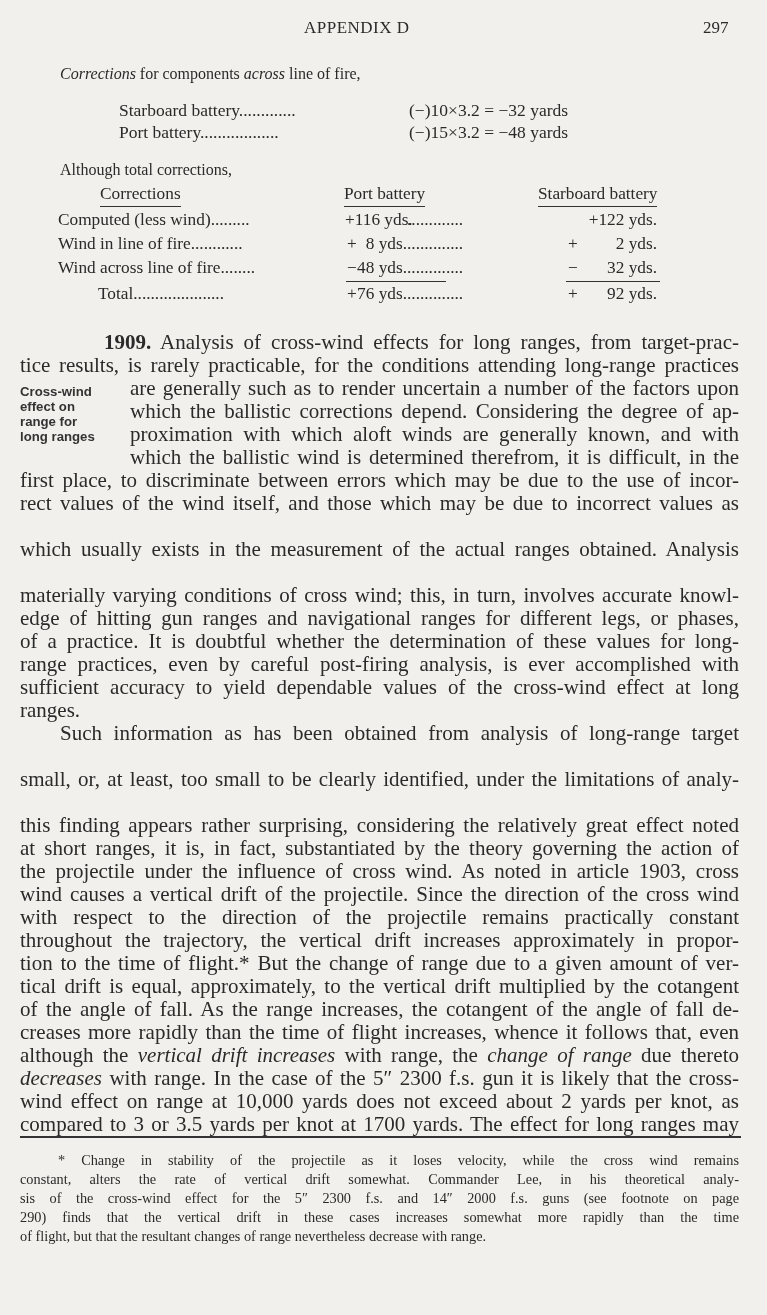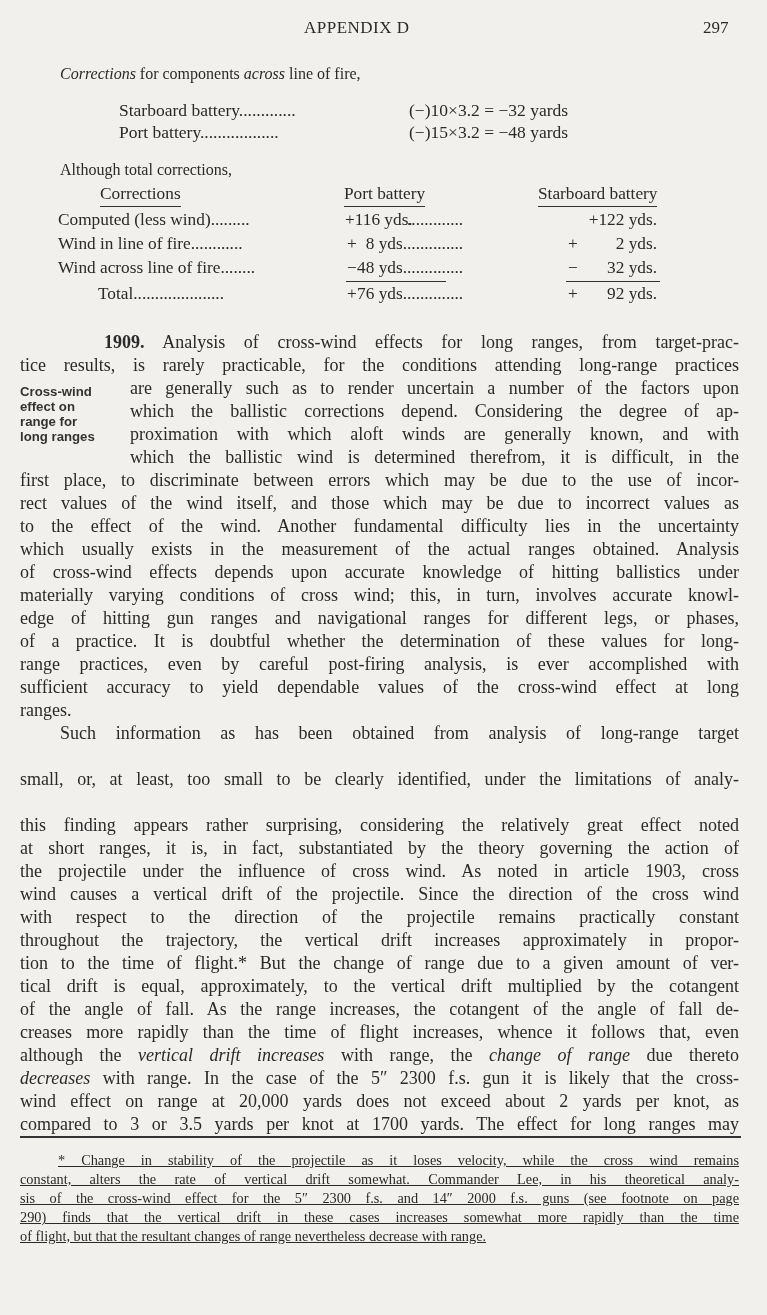--- a/index.html
+++ b/index.html
@@ -9,21 +9,21 @@
     color: #2a2a2a;
     font-family: "Liberation Serif", "DejaVu Serif", serif;
     position: relative;
   }
   .page { position: absolute; left: 0; top: 0; width: 767px; height: 1315px; }
   .header { position: absolute; top: 14px; left: 0; width: 767px; height: 24px; font-size: 17px; }
   .running-head { position: absolute; left: 304px; top: 4px; letter-spacing: 0.5px; }
   .page-number { position: absolute; left: 703px; top: 4px; }
 
   .line { position: absolute; white-space: nowrap; font-size: 16px; line-height: 20px; }
-  .just { position: absolute; left: 20px; width: 719px; font-size: 18px; line-height: 23px; text-align: justify; text-align-last: justify; white-space: nowrap; }
+  .just { position: absolute; left: 20px; width: 719px; font-size: 21px; line-height: 23px; text-align: justify; text-align-last: justify; white-space: nowrap; }
   .just.last { text-align-last: left; }
 
   .lead { left: 60px; top: 64px; }
   .calc-row { left: 119px; font-size: 17.5px; }
   .calc-row .lbl { display: inline-block; width: 290px; }
 
   .table-intro { left: 60px; top: 160px; }
   .tbl { position: absolute; left: 58px; top: 184px; width: 660px; font-size: 17.3px; }
   .th { position: absolute; top: 0; white-space: nowrap; }
   .th .u { display: inline-block; border-bottom: 1.2px solid #333; padding: 0 0 2px 0; }
@@ -34,21 +34,21 @@
   .tr .dots2 { position: absolute; left: 349px; }
   .tr .c3 { position: absolute; left: 513px; width: 86px; text-align: right; }
   .tr .c3s { position: absolute; left: 510px; }
   .rule { position: absolute; height: 1.2px; background: #333; }
 
   .margin-note { position: absolute; left: 20px; top: 384px; font-family: "Liberation Sans", "DejaVu Sans", sans-serif; font-size: 13.2px; line-height: 15px; font-weight: bold; color: #333; }
   .art-num { font-weight: bold; }
   .it { font-style: italic; }
 
   .footnote-rule { position: absolute; left: 20px; top: 1236px; width: 721px; height: 1.6px; background: #333; }
-  .fn { position: absolute; left: 20px; width: 719px; font-size: 14.3px; line-height: 18px; text-align: justify; text-align-last: justify; white-space: nowrap; text-decoration: underline; }
+  .fn { position: absolute; left: 20px; width: 719px; font-size: 14.3px; line-height: 18px; text-align: justify; text-align-last: justify; white-space: nowrap; }
   .fn.last { text-align-last: left; }
 </style>
 </head>
 <body>
 
 <div class="page">
 
   <div class="header">
     <span class="running-head">APPENDIX D</span>
     <span class="page-number">297</span>
@@ -112,23 +112,21 @@
   </div>
 
   <div class="just" style="left:104px; width:635px; top:331px;"><span class="art-num">1909.</span><span> Analysis of cross-wind effects for long ranges, from target-prac-</span></div>
   <div class="just" style="top:354px;">tice results, is rarely practicable, for the conditions attending long-range practices</div>
   <div class="just" style="left:130px; width:609px; top:377px;">are generally such as to render uncertain a number of the factors upon</div>
   <div class="just" style="left:130px; width:609px; top:400px;">which the ballistic corrections depend. Considering the degree of ap-</div>
   <div class="just" style="left:130px; width:609px; top:423px;">proximation with which aloft winds are generally known, and with</div>
   <div class="just" style="left:130px; width:609px; top:446px;">which the ballistic wind is determined therefrom, it is difficult, in the</div>
   <div class="just" style="top:469px;">first place, to discriminate between errors which may be due to the use of incor-</div>
   <div class="just" style="top:492px;">rect values of the wind itself, and those which may be due to incorrect values as</div>
-  <div class="just" style="top:515px;">to the effect of the wind. Another fundamental difficulty lies in the uncertainty</div>
   <div class="just" style="top:538px;">which usually exists in the measurement of the actual ranges obtained. Analysis</div>
-  <div class="just" style="top:561px;">of cross-wind effects depends upon accurate knowledge of hitting ballistics under</div>
   <div class="just" style="top:584px;">materially varying conditions of cross wind; this, in turn, involves accurate knowl-</div>
   <div class="just" style="top:607px;">edge of hitting gun ranges and navigational ranges for different legs, or phases,</div>
   <div class="just" style="top:630px;">of a practice. It is doubtful whether the determination of these values for long-</div>
   <div class="just" style="top:653px;">range practices, even by careful post-firing analysis, is ever accomplished with</div>
   <div class="just" style="top:676px;">sufficient accuracy to yield dependable values of the cross-wind effect at long</div>
   <div class="just last" style="top:699px;">ranges.</div>
 
   <div class="just" style="left:60px; width:679px; top:722px;">Such information as has been obtained from analysis of long-range target</div>
   <div class="just" style="top:768px;">small, or, at least, too small to be clearly identified, under the limitations of analy-</div>
   <div class="just" style="top:814px;">this finding appears rather surprising, considering the relatively great effect noted</div>
@@ -136,21 +134,21 @@
   <div class="just" style="top:860px;">the projectile under the influence of cross wind. As noted in article 1903, cross</div>
   <div class="just" style="top:883px;">wind causes a vertical drift of the projectile. Since the direction of the cross wind</div>
   <div class="just" style="top:906px;">with respect to the direction of the projectile remains practically constant</div>
   <div class="just" style="top:929px;">throughout the trajectory, the vertical drift increases approximately in propor-</div>
   <div class="just" style="top:952px;">tion to the time of flight.* But the change of range due to a given amount of ver-</div>
   <div class="just" style="top:975px;">tical drift is equal, approximately, to the vertical drift multiplied by the cotangent</div>
   <div class="just" style="top:998px;">of the angle of fall. As the range increases, the cotangent of the angle of fall de-</div>
   <div class="just" style="top:1021px;">creases more rapidly than the time of flight increases, whence it follows that, even</div>
   <div class="just" style="top:1044px;"><span>although the </span><span class="it">vertical drift increases</span><span> with range, the </span><span class="it">change of range</span><span> due thereto</span></div>
   <div class="just" style="top:1067px;"><span class="it">decreases</span><span> with range. In the case of the 5″ 2300 f.s. gun it is likely that the cross-</span></div>
-  <div class="just" style="top:1090px;">wind effect on range at 20,000 yards does not exceed about 2 yards per knot, as</div>
+  <div class="just" style="top:1090px;">wind effect on range at 10,000 yards does not exceed about 2 yards per knot, as</div>
   <div class="just" style="top:1113px;">compared to 3 or 3.5 yards per knot at 1700 yards. The effect for long ranges may</div>
 
   <div class="footnote-rule" style="top:1136px;"></div>
   <div class="fn" style="left:58px; width:681px; top:1151px;">* Change in stability of the projectile as it loses velocity, while the cross wind remains</div>
   <div class="fn" style="top:1170px;">constant, alters the rate of vertical drift somewhat. Commander Lee, in his theoretical analy-</div>
   <div class="fn" style="top:1189px;">sis of the cross-wind effect for the 5″ 2300 f.s. and 14″ 2000 f.s. guns (see footnote on page</div>
   <div class="fn" style="top:1208px;">290) finds that the vertical drift in these cases increases somewhat more rapidly than the time</div>
   <div class="fn last" style="top:1227px;">of flight, but that the resultant changes of range nevertheless decrease with range.</div>
 </div>
 

